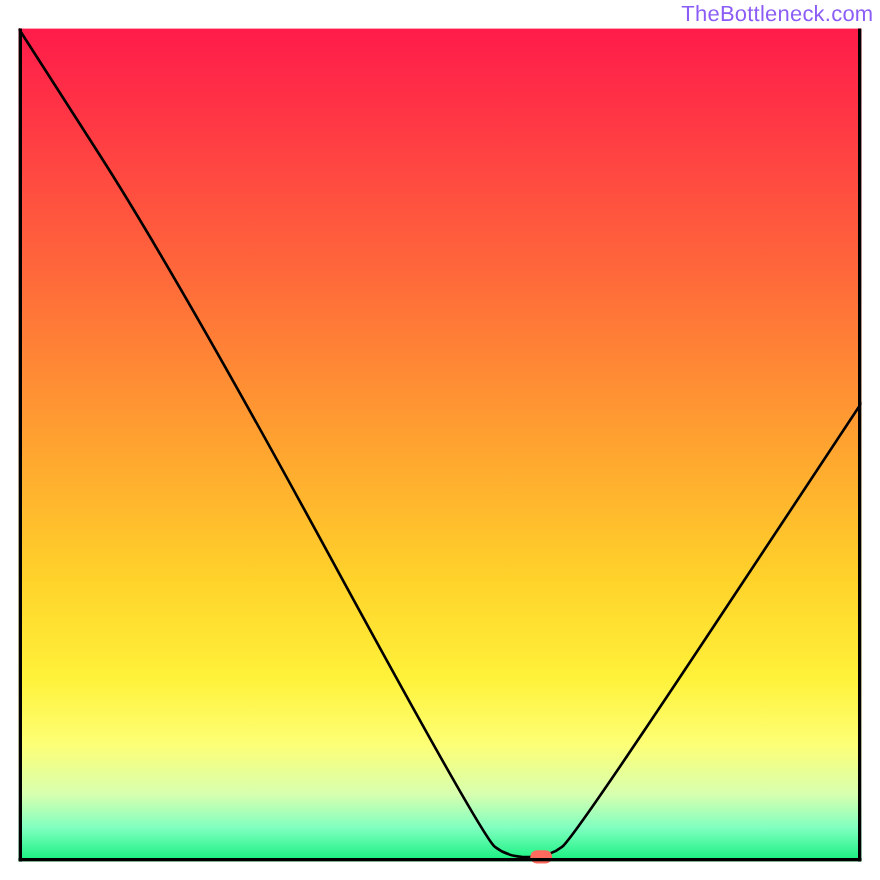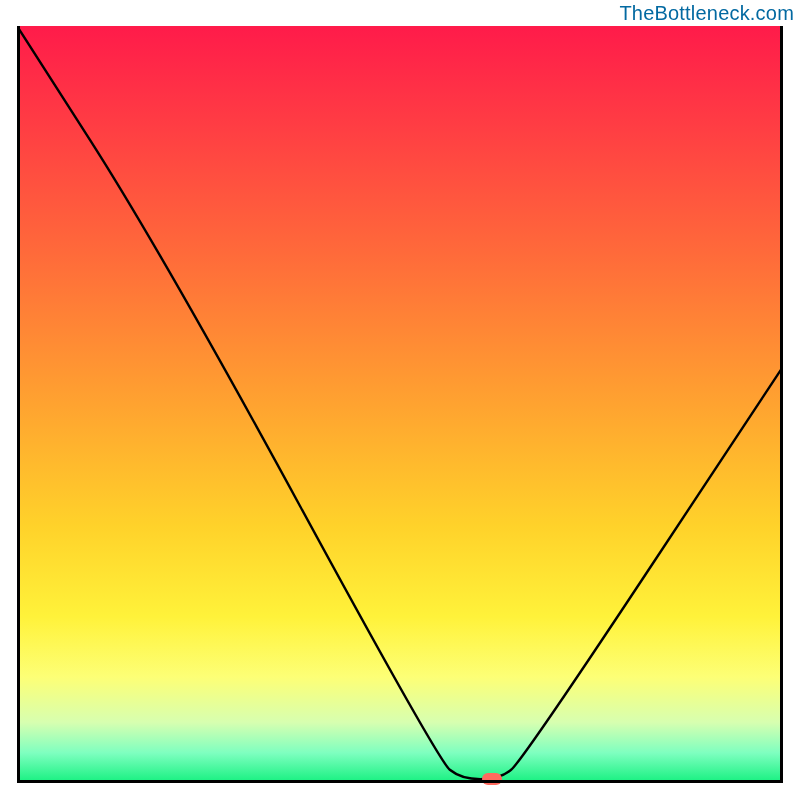--- a/index.html
+++ b/index.html
@@ -13,21 +13,21 @@
   }
   .frame {
     position: relative;
     width: 800px;
     height: 800px;
   }
   .attribution {
     position: absolute;
     top: 2px;
     right: 6px;
-    color: #0369a1;
+    color: #8b5cf6;
     font-size: 20px;
     font-weight: 400;
     letter-spacing: 0.2px;
   }
   .plot-area {
     position: absolute;
     left: 17px;
     top: 26px;
     width: 766px;
     height: 757px;

